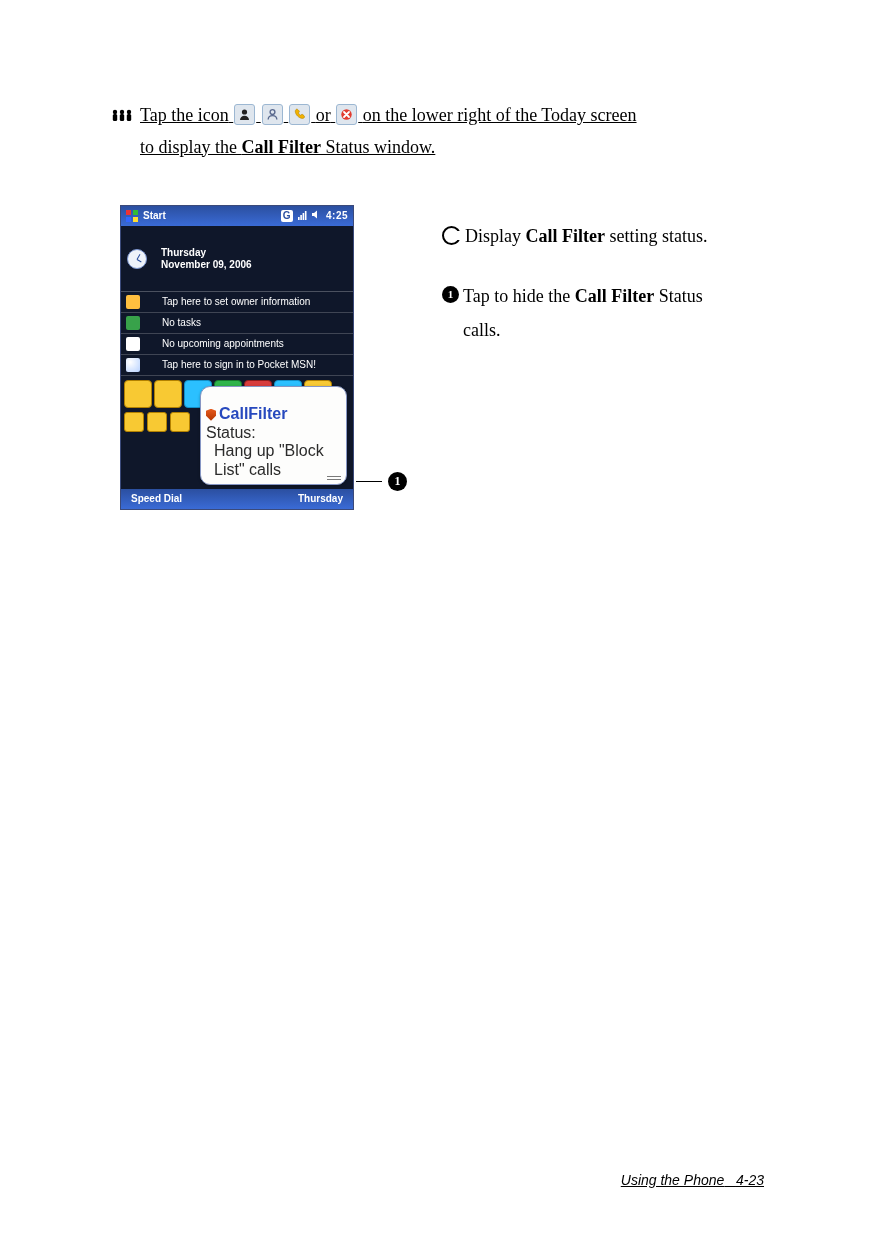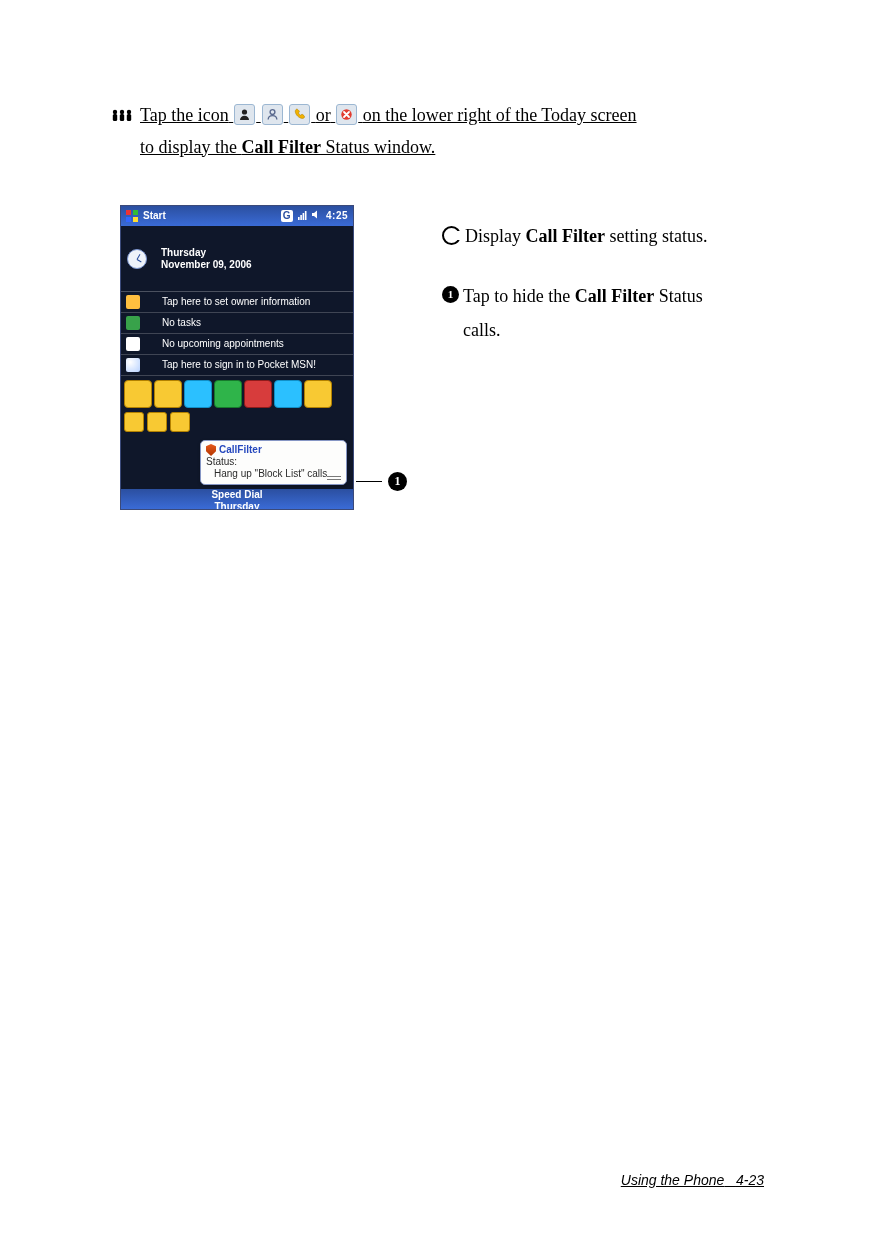--- a/index.html
+++ b/index.html
@@ -127,41 +127,41 @@
   .launch-row .lch.green{background:#2fb44a;border-color:#167a2c;}
   .launch-row .lch.red{background:#d73c3c;border-color:#8f1b1b;}
   .tray-row{
     display:flex;gap:3px;padding:0 3px 3px;
   }
   .tray-row .tch{
     width:18px;height:18px;border-radius:3px;background:#f8c933;border:1px solid #b38100;
   }
   .popup{
     position:absolute; right:6px; bottom:24px; width:135px;
-    background:#fdfdfc;border:1px solid #8696c4;border-radius:5px;
-    color:#2b2b2b; font-size:10px; padding:3px 5px 5px;
+    background:#fdfdfc;border:1px solid #8696c4;border-radius:10px;
+    color:#2b2b2b; font-size:16px; padding:18px 5px 5px;
     box-shadow:0 1px 3px rgba(0,0,0,0.3);
   }
   .popup .pop-title{color:#2749be;font-weight:bold;display:flex;align-items:center;gap:3px;}
   .popup .pop-title .shield{
     width:10px;height:12px;
     background:linear-gradient(#e65a1d,#b33500);
     clip-path:polygon(50% 0,100% 18%,100% 60%,50% 100%,0 60%,0 18%);
   }
   .popup .grip{
     position:absolute;right:5px;bottom:3px;width:14px;height:6px;
     background:
       radial-gradient(circle,#7a7a7a 1px,transparent 1px) 0 0/4px 3px,
       radial-gradient(circle,#7a7a7a 1px,transparent 1px) 2px 3px/4px 3px;
   }
   .softkeys{
     position:absolute;left:0;right:0;bottom:0;height:20px;
     background:linear-gradient(#2b4fa0,#3a6bd6);
     display:flex;justify-content:space-between;align-items:center;
-    color:#fff;font-weight:bold;padding:0 10px;flex-direction:column;
+    color:#fff;font-weight:bold;padding:0 10px;
   }
   .callout{
     position:absolute;left:244px;top:267px;display:flex;align-items:center;gap:6px;
     font-family:"Times New Roman",serif;
   }
   .callout .line{width:26px;height:1px;background:#000;}
   .callout .dot{
     width:19px;height:19px;border-radius:50%;background:#000;color:#fff;
     display:flex;align-items:center;justify-content:center;font-size:12px;font-weight:bold;
   }

